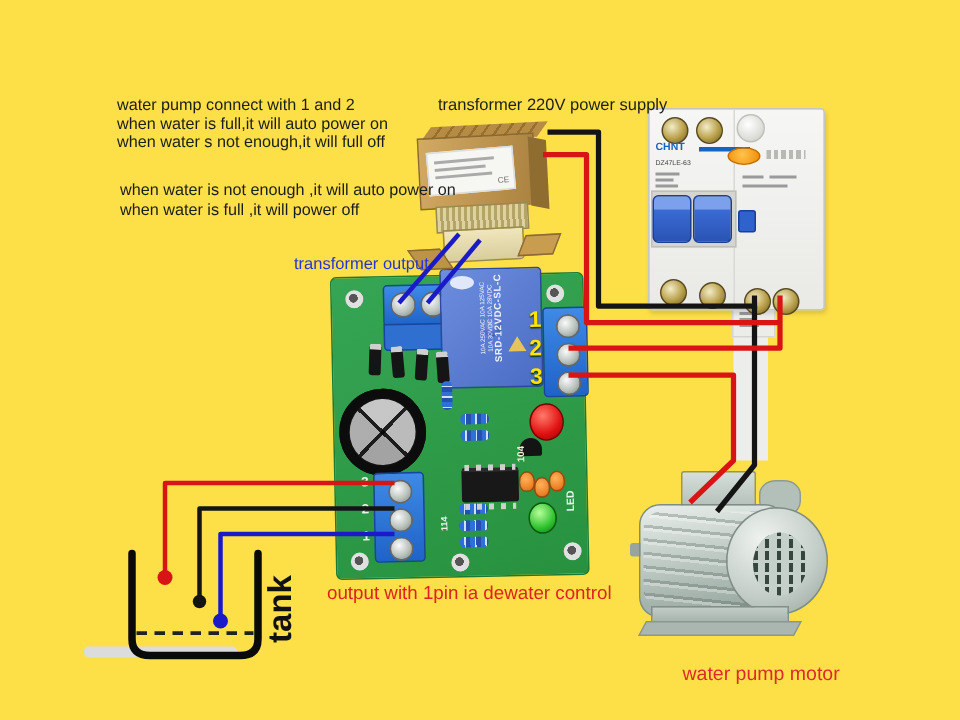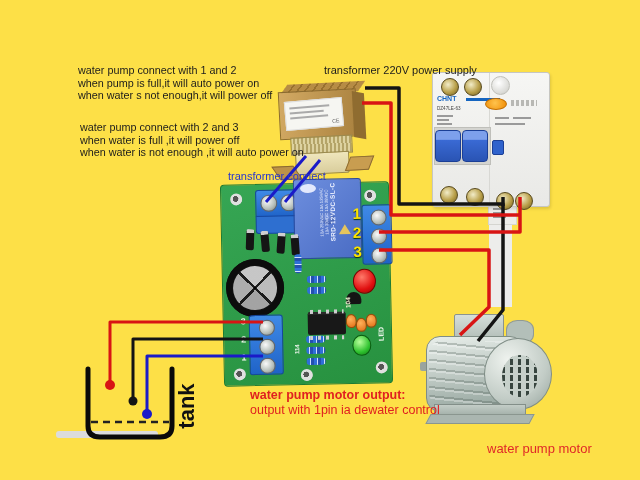--- a/index.html
+++ b/index.html
@@ -1,21 +1,21 @@
 <!DOCTYPE html>
 <html><head>
 <meta charset="utf-8">
 <style>
   html,body{margin:0;padding:0;background:#fff;}
   .stage{position:relative;width:640px;height:480px;background:#fde047;overflow:hidden;
          font-family:"Liberation Sans",sans-serif;}
   .abs{position:absolute;}
   .note{font-size:10.8px;line-height:12.5px;color:#1c1c1c;z-index:20;}
   .note span{display:block;white-space:nowrap;}
-  .lbl{white-space:nowrap;z-index:70;margin-left:32px;}
+  .lbl{white-space:nowrap;z-index:70;}
   
   .pcb{left:222px;top:183px;width:167px;height:200px;background:linear-gradient(160deg,#36a654,#27913f);
        border:1px solid #1c7a33;border-radius:4px;transform:rotate(-1.2deg);z-index:10;}
   .hole{width:12px;height:12px;border-radius:50%;
         background:radial-gradient(circle at 45% 45%, #555 0 30%, #e0e0e0 32% 72%, #8d9b90 74%);}
   .term{background:linear-gradient(180deg,#3f8ae6,#1f63c8);border:1px solid #1546a0;border-radius:3px;}
   .screw{border-radius:50%;background:radial-gradient(circle at 38% 35%, #f2ecc8, #b9a04a 55%, #6f5c20);
          border:1px solid #57491d;}
   .screw.steel{background:radial-gradient(circle at 38% 35%, #fafafa, #b9c2bd 55%, #79837e);border-color:#666;}
   .relay{background:linear-gradient(135deg,#6d8ede,#4a6cc4);border:1px solid #2c4a9c;border-radius:3px;}
@@ -39,32 +39,30 @@
   svg{display:block;}
   .wires{position:absolute;left:0;top:0;z-index:60;pointer-events:none;}
 </style>
 </head>
 <body>
 
 <div class="stage">
 
   <div class="abs note" style="left:78px;top:64px;">
     <span>water pump connect with 1 and 2</span>
-    <span>when pump is full,it will auto power on</span>
-    <span>when water s not enough,it will power off</span>
+    <span>when water is full,it will auto power on</span>
+    <span>when water s not enough,it will full off</span>
   </div>
   <div class="abs note" style="left:80px;top:121px;">
-    <span>water pump connect with 2 and 3</span>
+    <span>when water is not enough ,it will auto power on</span>
     <span>when water is full ,it will power off</span>
-    <span>when water is not enough ,it will auto power on</span>
   </div>
   <div class="abs lbl" style="left:292px;top:64px;font-size:11px;color:#1c1c1c;">transformer 220V power supply</div>
-  <div class="abs lbl" style="left:196px;top:170px;font-size:11px;color:#2635d0;">transformer connect</div>
+  <div class="abs lbl" style="left:196px;top:170px;font-size:11px;color:#2635d0;">transformer output</div>
   <div class="abs lbl" style="left:218px;top:388px;font-size:12.5px;line-height:14.5px;z-index:20;">
-    <span style="display:block;color:#e02020;font-weight:bold;">water pump motor output:</span>
     <span style="display:block;color:#e02020;">output with 1pin ia dewater control</span>
   </div>
   <div class="abs lbl" style="left:455px;top:441px;font-size:13px;color:#e02828;">water pump motor</div>
   <div class="abs" style="left:155px;top:393px;width:64px;height:26px;transform:rotate(-90deg);
        font-size:22px;font-weight:bold;color:#111;z-index:20;text-align:center;">tank</div>
 
   <div class="abs" style="left:489px;top:205px;width:23px;height:102px;background:#ededeb;z-index:5;"></div>
 
   <div class="abs pcb">
     <div class="abs hole" style="left:9px;top:8px;"></div>

